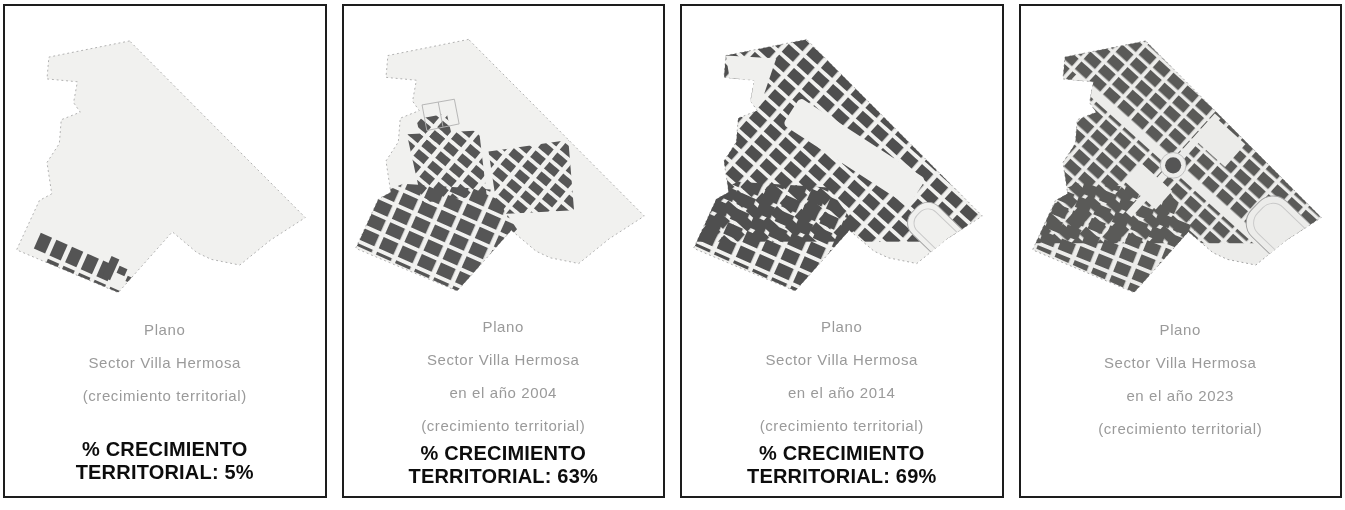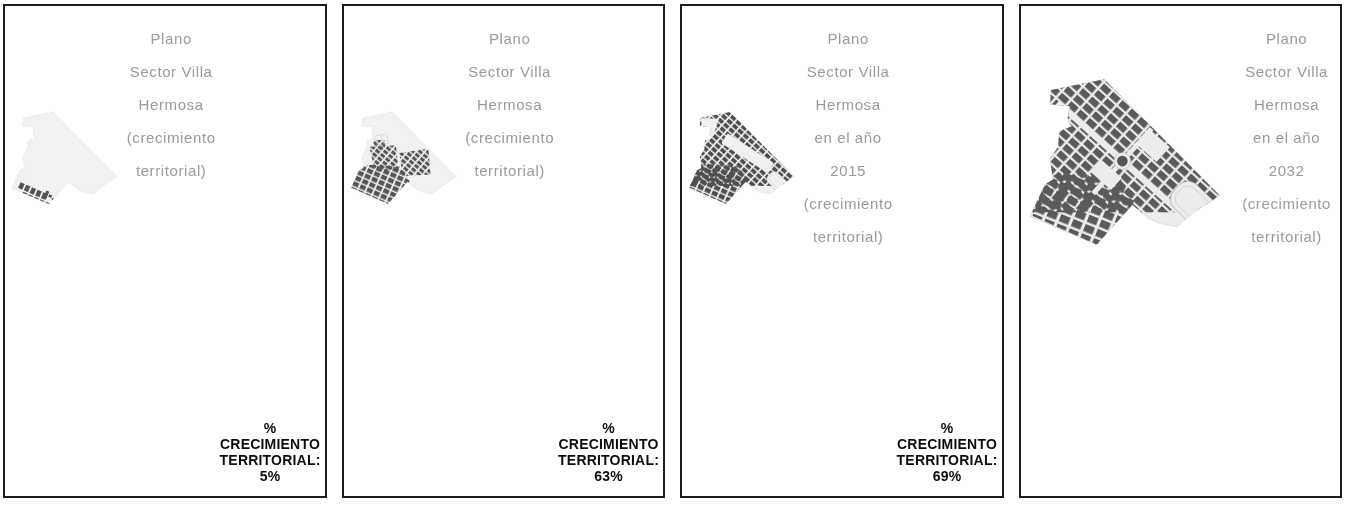--- a/index.html
+++ b/index.html
@@ -1,23 +1,23 @@
 <!DOCTYPE html>
 <html><head>
 <meta charset="utf-8">
 <style>
   html,body{margin:0;padding:0;}
   body{width:1345px;height:510px;background:#ffffff;font-family:"Liberation Sans",sans-serif;overflow:hidden;}
   .figure{display:flex;gap:15px;padding:4px 3px;box-sizing:border-box;height:502px;}
-  .panel{flex:1;border:2.5px solid #1d1d1d;background:#ffffff;display:flex;box-sizing:border-box;min-width:0;}
+  .panel{flex:1;border:2.5px solid #1d1d1d;background:#ffffff;display:flex;flex-direction:column;box-sizing:border-box;min-width:0;}
   .map{height:288px;margin:3px 4px 0 4px;}
   .map svg{width:100%;height:100%;display:block;}
   .caption{text-align:center;color:#9a9a9a;font-size:15px;letter-spacing:.6px;margin-top:16px;}
   .caption p{margin:0;line-height:33px;font-weight:400;}
-  .growth{margin-top:auto;text-align:center;font-weight:700;font-size:14px;color:#0d0d0d;letter-spacing:.2px;padding:0 4px 12px 4px;}
+  .growth{margin-top:auto;text-align:center;font-weight:700;font-size:20px;color:#0d0d0d;letter-spacing:.2px;padding:0 4px 12px 4px;}
 </style>
 </head>
 <body>
 
 <div class="figure">
 
   <section class="panel">
     <div class="map">
       <svg viewBox="0 0 328 300">
         <defs>
@@ -73,20 +73,21 @@
           <path fill="url(#g2a)" d="M62,132 L138,128 L146,196 L78,204 Z"></path>
           <path fill="url(#g2a)" d="M148,150 L232,138 L238,212 L158,216 Z"></path>
           <path fill="url(#g2a)" d="M72,116 L104,110 L110,136 L78,143 Z"></path>
           <path d="M78,101 L112,95 L117,121 L83,128 Z M95,98 L100,124" fill="none" stroke="#b3b3b3" stroke-width="1"></path>
         </g>
       </svg>
     </div>
     <div class="caption">
       <p>Plano</p>
       <p>Sector Villa Hermosa</p>
+      <p>en el año 2004</p>
       <p>(crecimiento territorial)</p>
     </div>
     <div class="growth">% CRECIMIENTO TERRITORIAL: 63%</div>
   </section>
 
   <section class="panel">
     <div class="map">
       <svg viewBox="0 0 328 300">
         <defs>
           <clipPath id="c3">
@@ -110,21 +111,21 @@
           <g transform="rotate(44 265 235)">
             <rect x="231" y="215" width="68" height="40" rx="16" fill="#f0f0ee" stroke="#a5a5a5" stroke-width="1"></rect>
             <rect x="237" y="221" width="56" height="28" rx="12" fill="none" stroke="#c9c9c9" stroke-width="1"></rect>
           </g>
         </g>
       </svg>
     </div>
     <div class="caption">
       <p>Plano</p>
       <p>Sector Villa Hermosa</p>
-      <p>en el año 2015</p>
+      <p>en el año 2014</p>
       <p>(crecimiento territorial)</p>
     </div>
     <div class="growth">% CRECIMIENTO TERRITORIAL: 69%</div>
   </section>
 
   <section class="panel">
     <div class="map">
       <svg viewBox="0 0 328 300">
         <defs>
           <clipPath id="c4">
@@ -160,18 +161,18 @@
           <g>
             <circle cx="156" cy="163" r="13.5" fill="#ececea" stroke="#bdbdbd" stroke-width="1"></circle>
             <circle cx="156" cy="163" r="8.5" fill="#555555"></circle>
           </g>
         </g>
       </svg>
     </div>
     <div class="caption">
       <p>Plano</p>
       <p>Sector Villa Hermosa</p>
-      <p>en el año 2032</p>
+      <p>en el año 2023</p>
       <p>(crecimiento territorial)</p>
     </div>
   </section>
 
 </div>
 
 </body></html>

